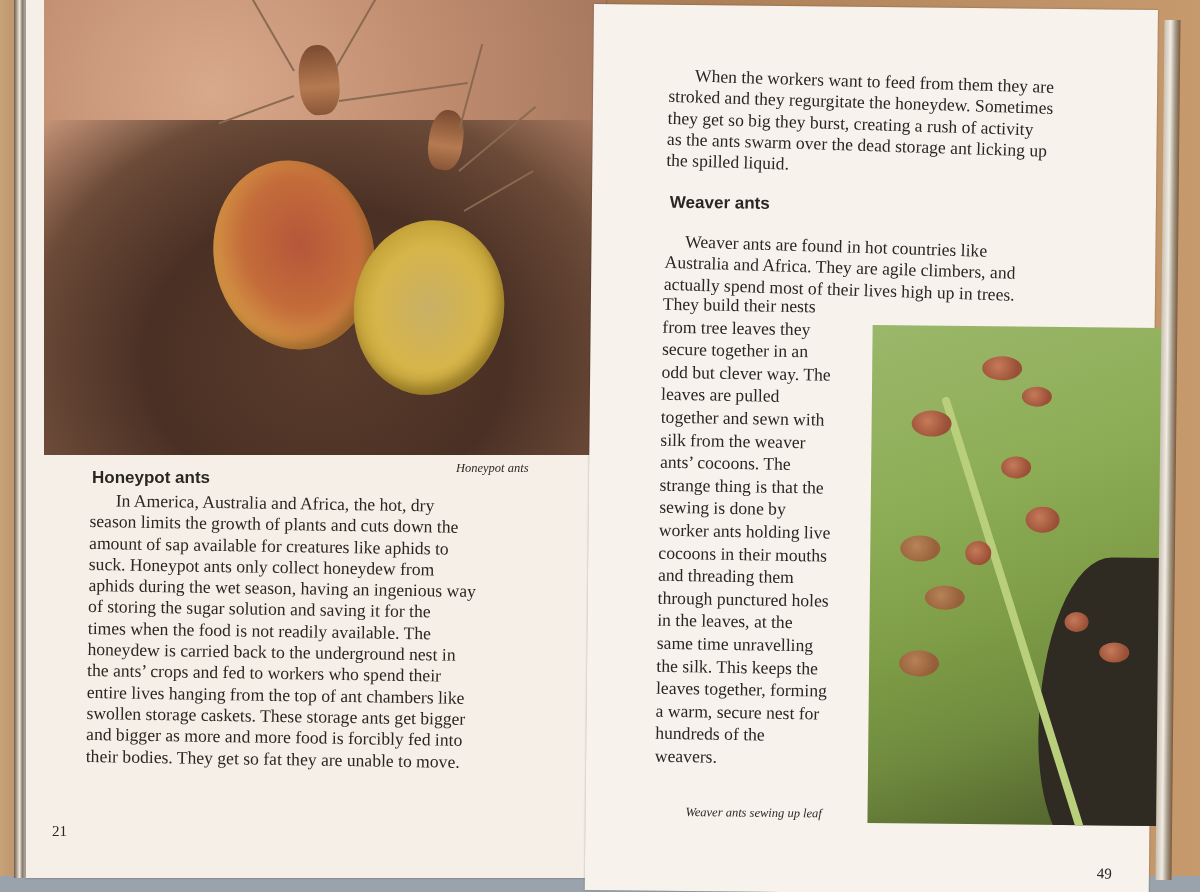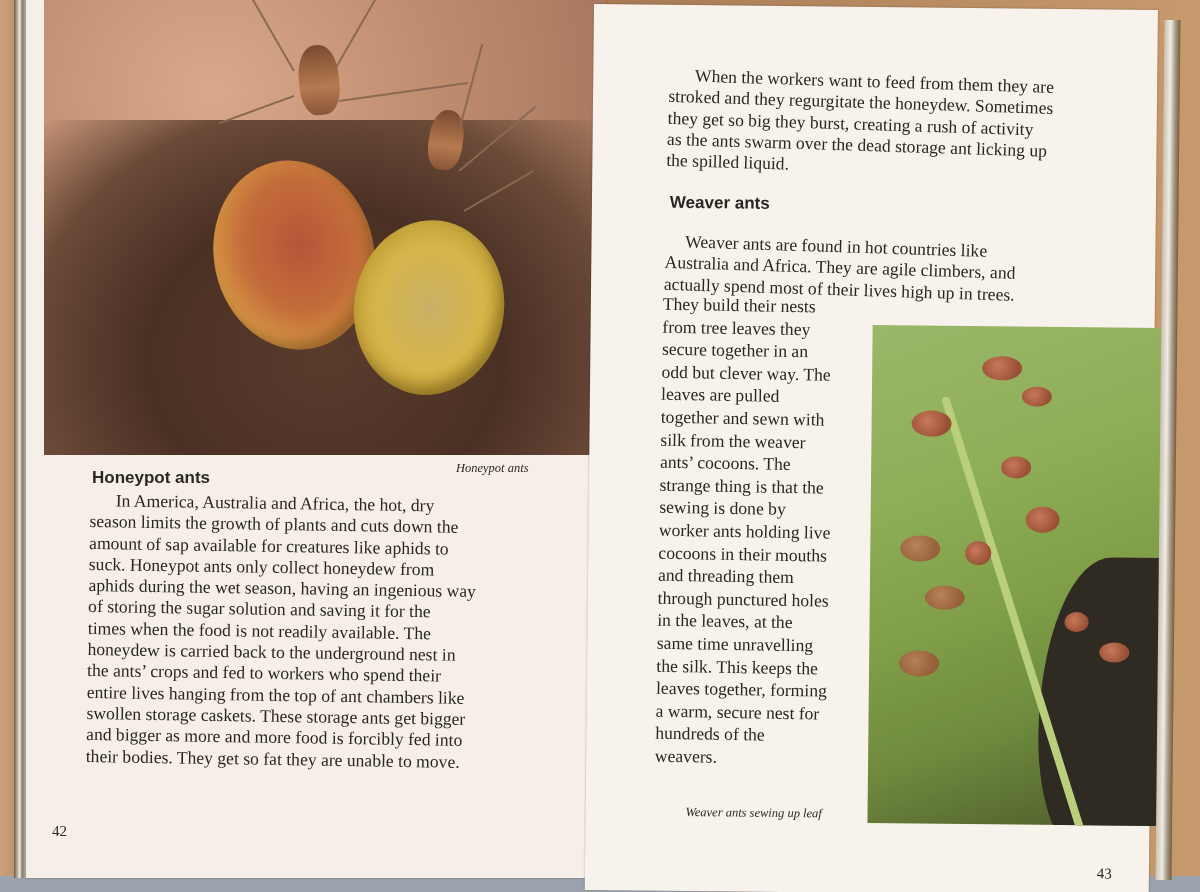--- a/index.html
+++ b/index.html
@@ -85,21 +85,21 @@
     <span class="line">of storing the sugar solution and saving it for the</span>
     <span class="line">times when the food is not readily available. The</span>
     <span class="line">honeydew is carried back to the underground nest in</span>
     <span class="line">the ants’ crops and fed to workers who spend their</span>
     <span class="line">entire lives hanging from the top of ant chambers like</span>
     <span class="line">swollen storage caskets. These storage ants get bigger</span>
     <span class="line">and bigger as more and more food is forcibly fed into</span>
     <span class="line">their bodies. They get so fat they are unable to move.</span>
   </div>
 
-  <div class="page-num" style="left:26px;top:823px;">42</div>
+  <div class="page-num" style="left:26px;top:823px;">21</div>
 </div>
 
 <div class="page page-right">
   <div class="body-text" style="left:76px;top:60px;transform:rotate(1.2deg);transform-origin:0 0;">
     <span class="line" style="padding-left:26px;">When the workers want to feed from them they are</span>
     <span class="line">stroked and they regurgitate the honeydew. Sometimes</span>
     <span class="line">they get so big they burst, creating a rush of activity</span>
     <span class="line">as the ants swarm over the dead storage ant licking up</span>
     <span class="line">the spilled liquid.</span>
   </div>
@@ -146,16 +146,16 @@
     <div class="weaver-ant" style="left:155px;top:180px;width:34px;height:26px;"></div>
     <div class="weaver-ant" style="left:95px;top:215px;width:26px;height:24px;"></div>
     <div class="weaver-ant" style="left:30px;top:210px;width:40px;height:26px;opacity:0.8;"></div>
     <div class="weaver-ant" style="left:55px;top:260px;width:40px;height:24px;opacity:0.8;"></div>
     <div class="weaver-ant" style="left:30px;top:325px;width:40px;height:26px;opacity:0.8;"></div>
     <div class="weaver-ant" style="left:195px;top:285px;width:24px;height:20px;"></div>
     <div class="weaver-ant" style="left:230px;top:315px;width:30px;height:20px;"></div>
   </div>
 
   <div class="caption" style="left:100px;top:800px;">Weaver ants sewing up leaf</div>
-  <div class="page-num" style="left:512px;top:856px;">43</div>
+  <div class="page-num" style="left:512px;top:856px;">49</div>
 </div>
 
 <div class="right-edge"></div>
 
 </body></html>

